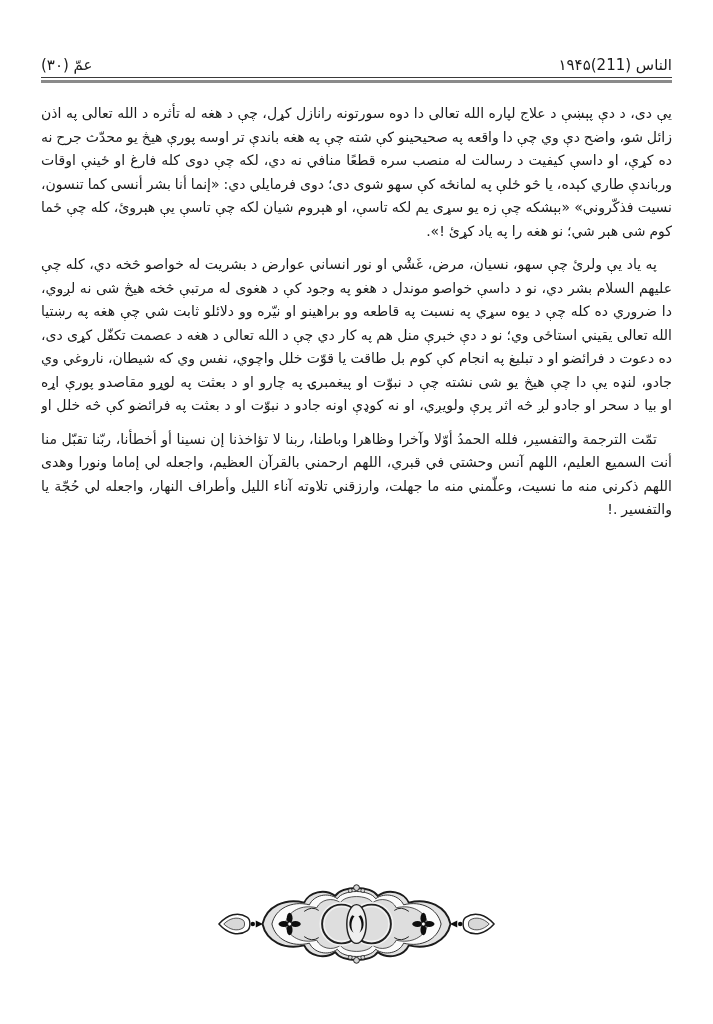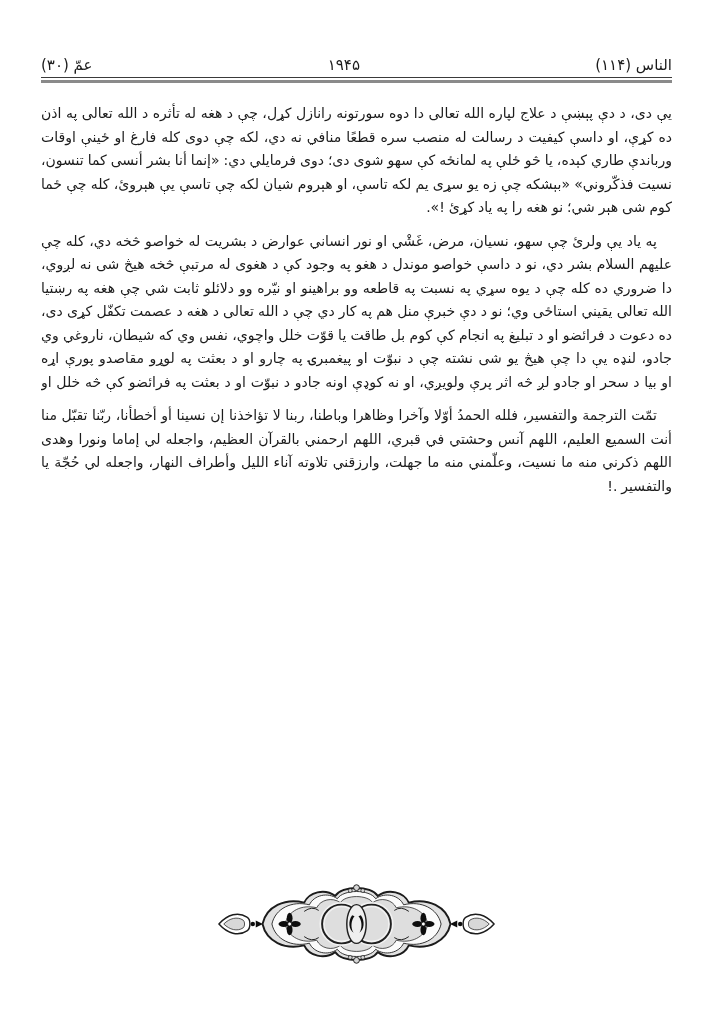--- a/index.html
+++ b/index.html
@@ -20,21 +20,21 @@
     width:631px;
   }
   .header-row{
     display:flex;
     justify-content:space-between;
     align-items:flex-end;
     font-size:15px;
     height:24px;
   }
   .header-row .cell{white-space:nowrap;}
-  .header-row .center{flex:1;text-align:center;}
+  .header-row .center{flex:1;text-align:right;}
   .header-rule{
     margin-top:3px;
     height:2px;
     border-top:1.3px solid #3a3a3a;
     border-bottom:3px solid #8a8a8a;
   }
   .body-text{
     margin-top:19px;
     font-size:14px;
     word-spacing:-0.5px;
@@ -59,30 +59,31 @@
   .ornament svg{width:100%;height:100%;display:block;}
 </style>
 </head>
 <body>
 
 <div class="page">
 
   <div class="content">
 
     <div class="header-row">
-      <span class="cell">الناس (١١۴)</span>
+      <span class="cell">الناس (211)</span>
       <span class="cell center">١٩۴۵</span>
       <span class="cell">عمّ (٣٠)</span>
     </div>
     <div class="header-rule"></div>
 
     <div class="body-text">
 
       <div class="para">
         <div class="line">يې دی، د دې پېښې د علاج لپاره الله تعالی دا دوه سورتونه رانازل کړل، چې د هغه له تأثره د الله تعالی په اذن هغه مرض</div>
+        <div class="line">زائل شو، واضح دې وي چې دا واقعه په صحيحينو کې شته چې په هغه باندې تر اوسه پورې هيڅ يو محدّث جرح نه</div>
         <div class="line">ده کړې، او داسې کيفيت د رسالت له منصب سره قطعًا منافي نه دي، لکه چې دوی کله فارغ او ځينې اوقات غَشْي</div>
         <div class="line">ورباندې طاري کېده، يا څو ځلې په لمانځه کې سهو شوی دی؛ دوی فرمايلي دي: «إنما أنا بشر أنسى كما تنسون، فإذا</div>
         <div class="line">نسيت فذكّروني» «بېشکه چې زه يو سړی يم لکه تاسې، او هېروم شيان لکه چې تاسې يې هېروئ، کله چې ځما څخه</div>
         <div class="line last">کوم شی هېر شي؛ نو هغه را په ياد کړئ !».</div>
       </div>
 
       <div class="para">
         <div class="line indent">په ياد يې ولرئ چې سهو، نسيان، مرض، غَشْي او نور انساني عوارض د بشريت له خواصو څخه دي، کله چې انبياء</div>
         <div class="line">عليهم السلام بشر دي، نو د داسې خواصو موندل د هغو په وجود کې د هغوی له مرتبې څخه هيڅ شی نه لږوي، هو !</div>
         <div class="line">دا ضروري ده کله چې د يوه سړي په نسبت په قاطعه وو براهينو او نيّره وو دلائلو ثابت شي چې هغه په رښتيا سره د</div>

